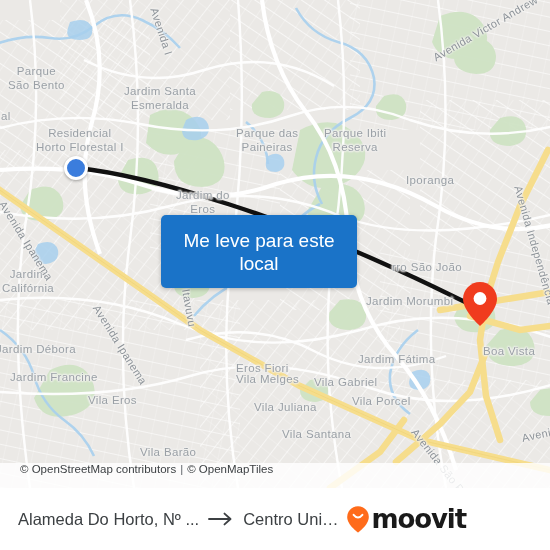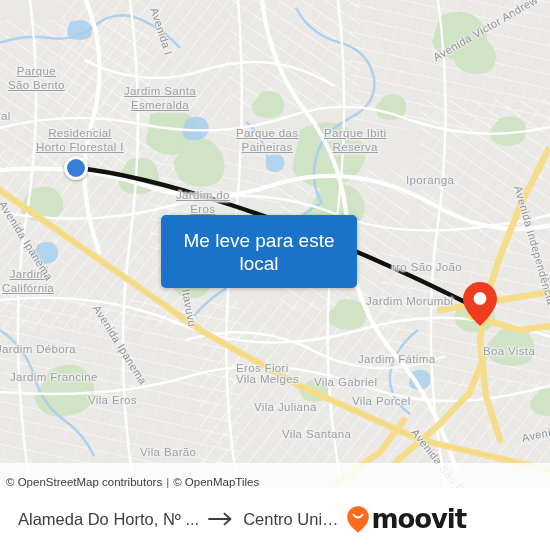--- a/index.html
+++ b/index.html
@@ -24,21 +24,21 @@
     font-family:"Liberation Sans","DejaVu Sans",sans-serif;
     letter-spacing:.35px;
     white-space:nowrap;
     text-align:center;
     line-height:13px;
     text-shadow:
       0 0 2px #f2f1ef,0 0 2px #f2f1ef,0 0 3px #f2f1ef,
       1px 0 2px #f2f1ef,-1px 0 2px #f2f1ef,0 1px 2px #f2f1ef,0 -1px 2px #f2f1ef;
     pointer-events:none;
   }
-  .lbl.two{line-height:14px;text-decoration:underline;}
+  .lbl.two{line-height:14px;}
   .rd{
     position:absolute;color:#8d9399;font-size:11px;letter-spacing:.4px;
     white-space:nowrap;
     text-shadow:0 0 2px #f4f3f1,0 0 3px #f4f3f1,1px 0 2px #f4f3f1,-1px 0 2px #f4f3f1;
     pointer-events:none;
   }
 
   
   .origin{
     position:absolute;left:64px;top:156px;width:24px;height:24px;
@@ -61,23 +61,23 @@
   .callout-text{
     color:#fff;font-size:19px;line-height:23px;text-align:center;
     font-family:"Liberation Sans","DejaVu Sans",sans-serif;
     padding:0 14px;
   }
 
   
   .attrib{
     position:absolute;left:0;bottom:0;width:550px;height:25px;
     background:rgba(255,255,255,.82);
-    display:flex;align-items:flex-end;
+    display:flex;align-items:flex-start;
     font-size:11.5px;color:#3c4043;
-    padding-left:6px;box-sizing:border-box;
+    padding-left:20px;box-sizing:border-box;
     font-family:"Liberation Sans","DejaVu Sans",sans-serif;
   }
   .attrib .sep{margin:0 4px;color:#5f6368;}
 
   
   .footer{
     position:absolute;left:0;top:488px;width:480px;height:62px;
     background:#fff;display:flex;align-items:center;
     box-sizing:border-box;padding:0 14px 0 18px;
   }

